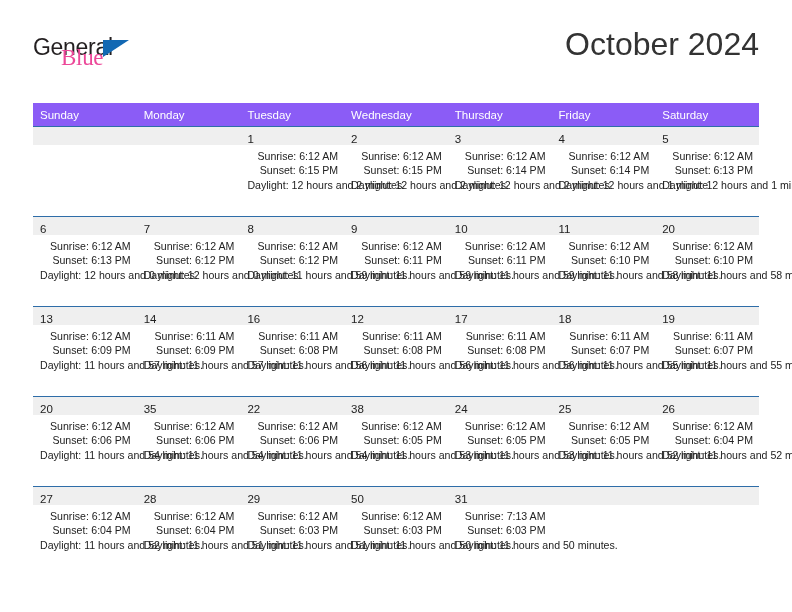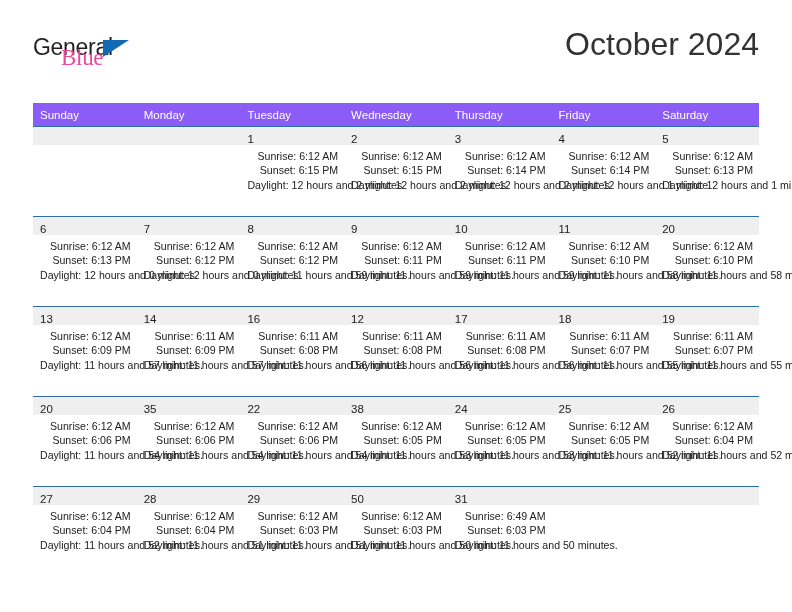--- a/index.html
+++ b/index.html
@@ -490,21 +490,21 @@
                 <div>Sunrise: 6:12 AM</div>
                 <div>Sunset: 6:03 PM</div>
                 <div class="daylight-wrap">Daylight: 11 hours and 50 minutes.</div>
               </div>
             </div>
           </td>
           <td>
             <div class="daycell">
               <div class="daynum-band"><span class="daynum">31</span></div>
               <div class="dayinfo">
-                <div>Sunrise: 6:49 AM</div>
+                <div>Sunrise: 7:13 AM</div>
                 <div>Sunset: 6:03 PM</div>
                 <div class="daylight-wrap">Daylight: 11 hours and 50 minutes.</div>
               </div>
             </div>
           </td>
           <td>
             <div class="daycell empty">
               <div class="daynum-band"><span class="daynum"></span></div>
             </div>
           </td>

